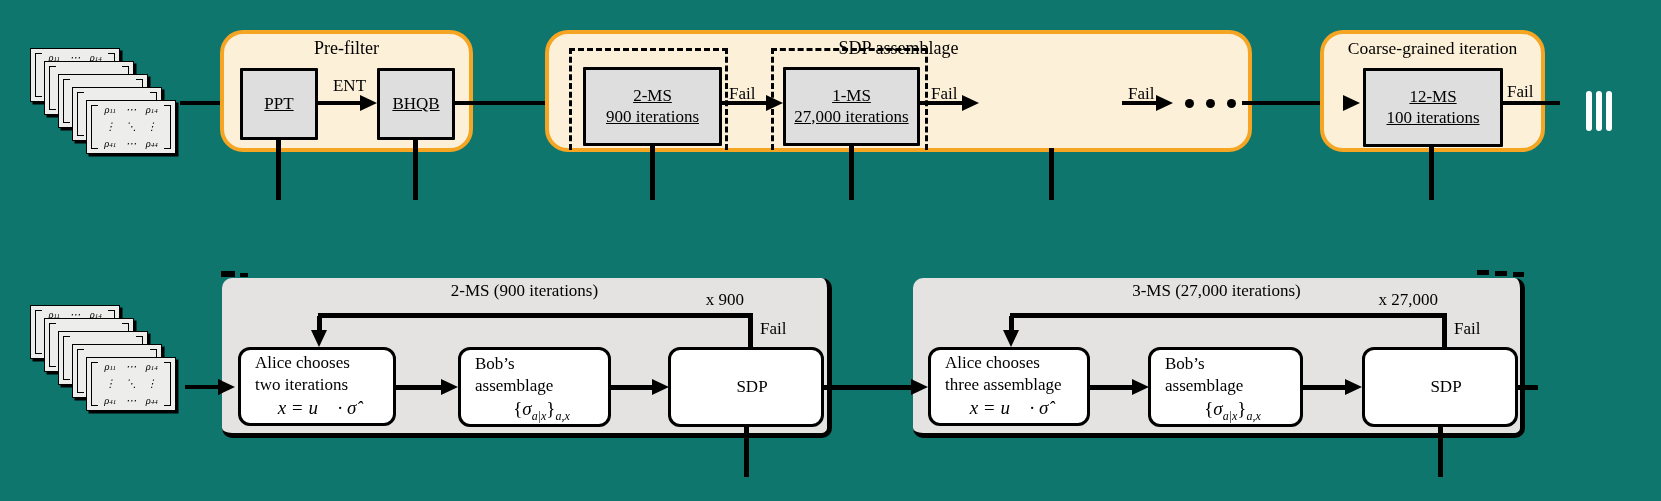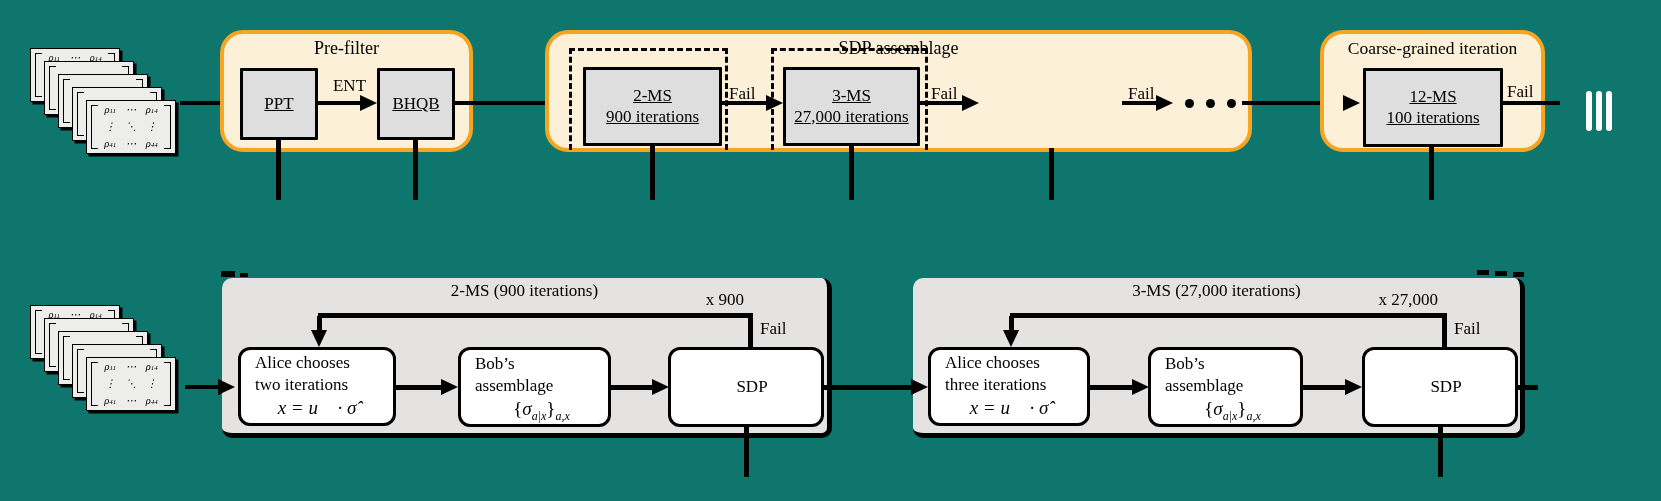--- a/index.html
+++ b/index.html
@@ -130,21 +130,21 @@
   <div class="gnode" style="left:583px;top:67px;width:139px;height:79px;">
     <span>2-MS</span>
     <span>900 iterations</span>
   </div>
   <div class="lbl" style="left:729px;top:84px;">Fail</div>
   <div class="ln" style="left:722px;top:101px;width:46px;height:4px;"></div>
   <div class="ah-r" style="left:766px;top:95px;"></div>
 
   <div class="dbox" style="left:771px;top:48px;width:157px;height:102px;"></div>
   <div class="gnode" style="left:783px;top:67px;width:137px;height:79px;">
-    <span>3-MS</span>
+    <span>1-MS</span>
     <span>27,000 iterations</span>
   </div>
   <div class="lbl" style="left:931px;top:84px;">Fail</div>
   <div class="ln" style="left:920px;top:101px;width:44px;height:4px;"></div>
   <div class="ah-r" style="left:962px;top:95px;"></div>
 
   <div class="lbl" style="left:1128px;top:84px;">Fail</div>
   <div class="ln" style="left:1122px;top:101px;width:36px;height:4px;"></div>
   <div class="ah-r" style="left:1156px;top:95px;"></div>
   <div class="dot" style="left:1185px;top:99px;"></div>
@@ -269,21 +269,21 @@
 
   <div class="ln" style="left:1010px;top:313px;width:437px;height:5px;"></div>
   <div class="ln" style="left:1442px;top:313px;width:5px;height:34px;"></div>
   <div class="ln" style="left:1009px;top:316px;width:5px;height:16px;"></div>
   <div class="ah-d" style="left:1003px;top:330px;"></div>
   <div class="lbl" style="left:1330px;top:290px;width:108px;text-align:right;">x 27,000</div>
   <div class="lbl" style="left:1454px;top:319px;">Fail</div>
 
   <div class="wnode" style="left:928px;top:347px;width:162px;height:79px;">
     <span>Alice chooses</span>
-    <span>three iterations</span>
+    <span>three assemblage</span>
     <span class="mathline">x = u⃗ · σ̂</span>
   </div>
   <div class="ln" style="left:1090px;top:385px;width:44px;height:5px;"></div>
   <div class="ah-r" style="left:1132px;top:379px;"></div>
   <div class="wnode" style="left:1148px;top:347px;width:155px;height:80px;">
     <span>Bob’s</span>
     <span>assemblage</span>
     <span class="bobmath"><span>{</span><span class="it">σ</span><sub>a|x</sub><span>}</span><sub>a,x</sub></span>
   </div>
   <div class="ln" style="left:1303px;top:385px;width:44px;height:5px;"></div>

